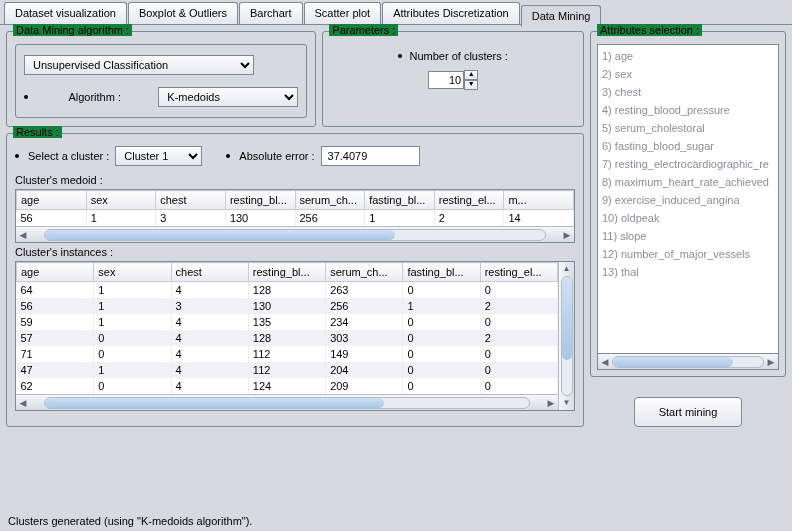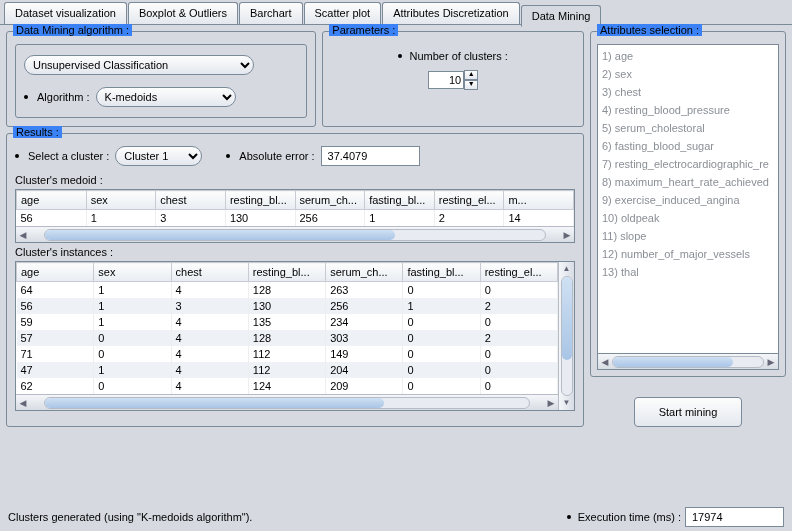--- a/index.html
+++ b/index.html
@@ -7,33 +7,33 @@
 
 .tabs { display: flex; background: #d6d9df; padding: 2px 4px 0 4px; border-bottom: 1px solid #7a8a99; }
 .tab { padding: 4px 10px; border: 1px solid #7a8a99; border-bottom: none; background: linear-gradient(#fdfdfd,#e4e8ee); border-radius: 3px 3px 0 0; margin-right: 1px; cursor: pointer; }
 .tab.active { background: #d6d9df; border-bottom: 1px solid #d6d9df; position: relative; top: 3px; }
 
 .content { display: flex; gap: 6px; padding: 6px; }
 .left { flex: 1; display: flex; flex-direction: column; gap: 6px; }
 .right { width: 208px; display: flex; flex-direction: column; gap: 10px; }
 
 .group { border: 1px solid #7a8a99; border-radius: 3px; position: relative; padding: 12px 8px 8px 8px; }
-.group-label { position: absolute; top: -8px; left: 6px; background: #3b82f6; padding: 0 3px; }
+.group-label { position: absolute; top: -8px; left: 6px; background: #15803d; padding: 0 3px; }
 
 .row-top { display: flex; gap: 6px; }
 .algo-group { flex: 1.2; }
 .param-group { flex: 1; }
 
-select { border: 1px solid #7a8a99; border-radius: 10px; background: linear-gradient(#fdfdfd,#e4e8ee); padding: 2px 4px; }
+select { border: 1px solid #7a8a99; border-radius: 0; background: linear-gradient(#fdfdfd,#e4e8ee); padding: 2px 4px; }
 .select-wide { width: 230px; }
 .select-med { width: 140px; }
 .select-cluster { width: 87px; }
 
 .algo-box { border: 1px solid #7a8a99; border-radius: 3px; padding: 10px 8px; display: flex; flex-direction: column; gap: 12px; }
-.algo-line { display: flex; align-items: center; gap: 6px; justify-content: flex-start; }
+.algo-line { display: flex; align-items: center; gap: 6px; justify-content: space-between; }
 .bullet { width: 4px; height: 4px; background: #000; border-radius: 50%; display: inline-block; margin-right: 3px; }
 
 .param-inner { padding: 6px 8px; }
 .param-row { display: flex; align-items: center; gap: 4px; margin-bottom: 8px; }
 .spinner { display: flex; align-items: center; justify-content: center; }
 .spinner input { width: 36px; text-align: right; border: 1px solid #7a8a99; padding: 2px; background: #fff; }
 .spin-btns { display: flex; flex-direction: column; }
 .spin-btn { width: 14px; height: 10px; border: 1px solid #7a8a99; background: linear-gradient(#fdfdfd,#e4e8ee); font-size: 7px; line-height: 6px; text-align: center; cursor: pointer; }
 
 .results-group { flex: 1; }
@@ -290,18 +290,13 @@
           </div>
         <span class="arrow">▶</span>
       </div>
     </div>
     <button class="big-button">Start mining</button>
   </div>
 </div>
 
 <div class="footer">
   <span>Clusters generated (using "K-medoids algorithm").</span>
-  <div class="exec">
-    <span class="bullet"></span>
-    <span>Execution time (ms) :</span>
-    <input class="text-input" type="text" value="17974" style="">
-  </div>
 </div>
 
 </body></html>

